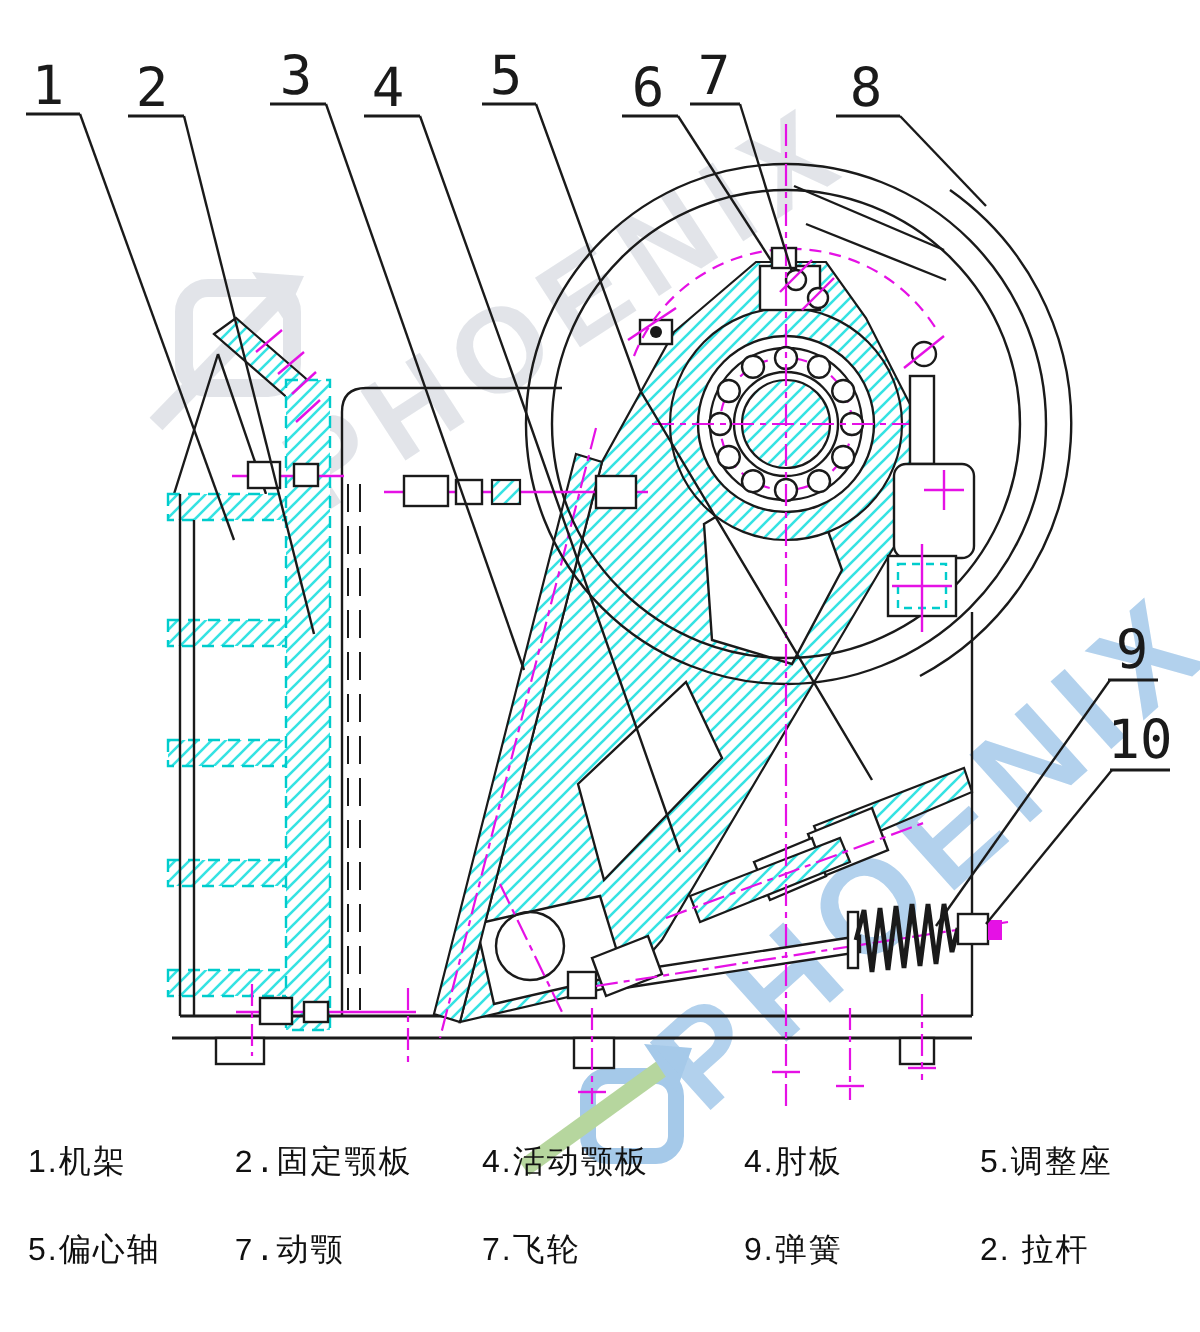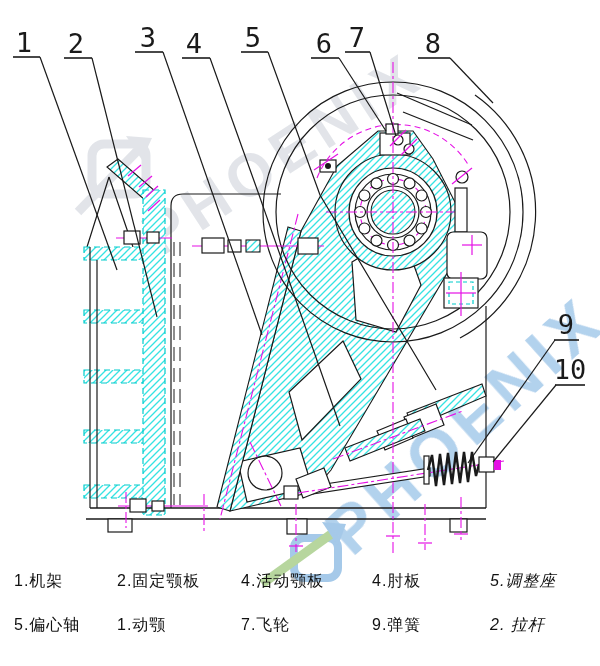--- a/index.html
+++ b/index.html
@@ -18,21 +18,21 @@
   .kd{stroke:var(--c-line);fill:none;stroke-width:1;stroke-dasharray:14 7;}
   .m{stroke:var(--c-mag);fill:none;stroke-width:1.2;}
   .md{stroke:var(--c-mag);fill:none;stroke-width:1.1;stroke-dasharray:11 3 3 3;}
   .mdd{stroke:var(--c-mag);fill:none;stroke-width:1.1;stroke-dasharray:6 4;}
   .mf{fill:var(--c-mag);stroke:none;}
   .cal{font-family:"DejaVu Sans Mono", monospace;font-size:27px;fill:var(--c-line);}
   .wm-text{font-family:"Liberation Sans", sans-serif;font-weight:bold;letter-spacing:7px;}
   .part-label{position:absolute;font-size:16px;color:var(--c-text);font-weight:500;
               letter-spacing:1px;white-space:nowrap;}
   .r1{top:571px;} .r2{top:615px;}
-  .c1{left:14px;} .c2{left:117px;} .c3{left:241px;} .c4{left:372px;text-align:center;} .c5{left:490px;font-style:italic;}
+  .c1{left:14px;} .c2{left:117px;font-family:Liberation Mono, monospace;} .c3{left:241px;} .c4{left:372px;text-align:center;} .c5{left:490px;}
 </style>
 </head>
 <body>
 
 <div id="stage">
 <svg width="600" height="666" viewBox="0 0 600 666">
   <defs>
     <pattern id="hp" width="7" height="7" patternUnits="userSpaceOnUse">
       <rect width="7" height="7" fill="#ffffff"></rect>
       <path d="M0,7 L7,0 M-2,2 L2,-2 M5,9 L9,5" stroke="var(--c-hatch)" stroke-width="1.3" fill="none"></path>
@@ -263,18 +263,18 @@
   </g>
 </svg>
 
   <div>
     <span class="part-label r1 c1">1.机架</span>
     <span class="part-label r1 c2">2.固定颚板</span>
     <span class="part-label r1 c3">4.活动颚板</span>
     <span class="part-label r1 c4">4.肘板</span>
     <span class="part-label r1 c5">5.调整座</span>
     <span class="part-label r2 c1">5.偏心轴</span>
-    <span class="part-label r2 c2">1.动颚</span>
+    <span class="part-label r2 c2">7.动颚</span>
     <span class="part-label r2 c3">7.飞轮</span>
     <span class="part-label r2 c4">9.弹簧</span>
     <span class="part-label r2 c5">2. 拉杆</span>
   </div>
 </div>
 
 </body></html>

